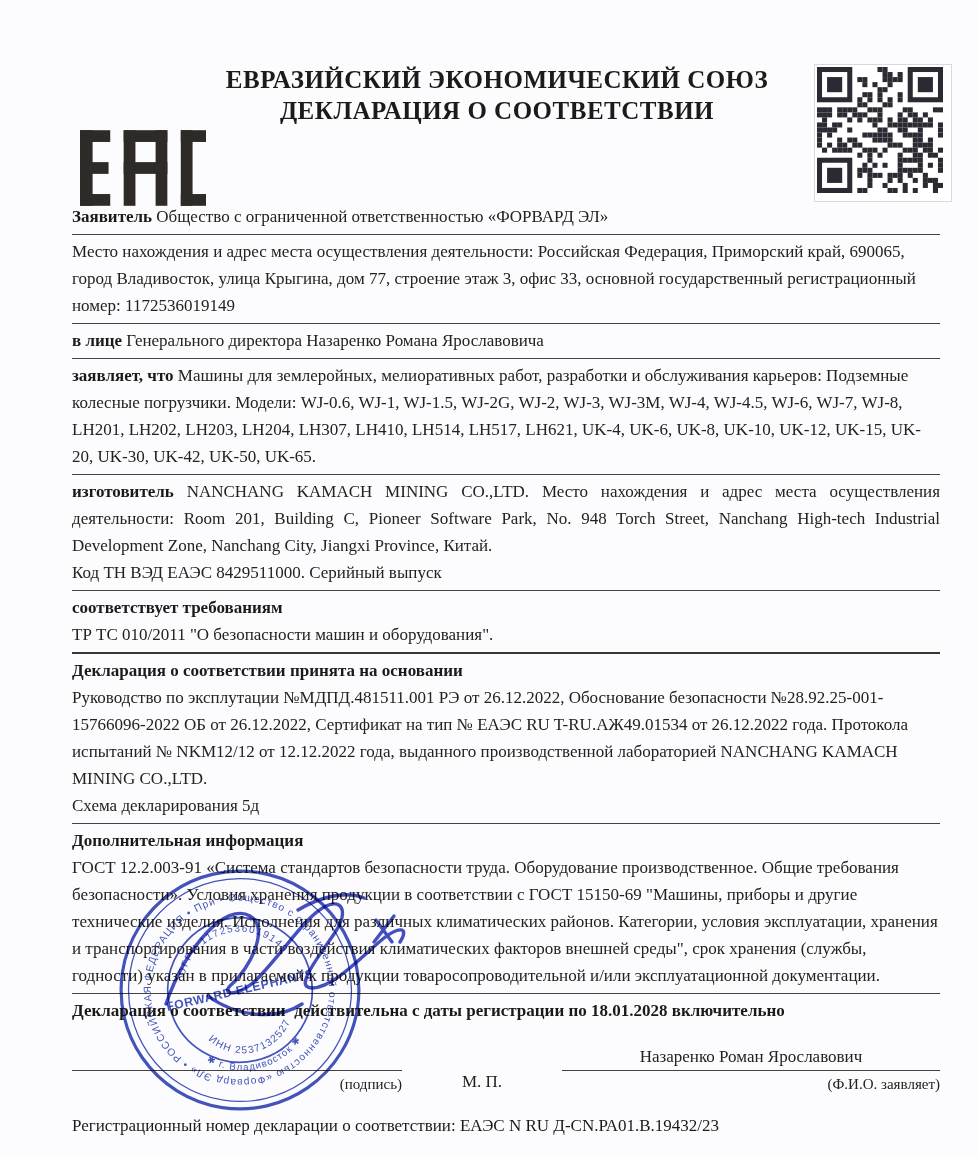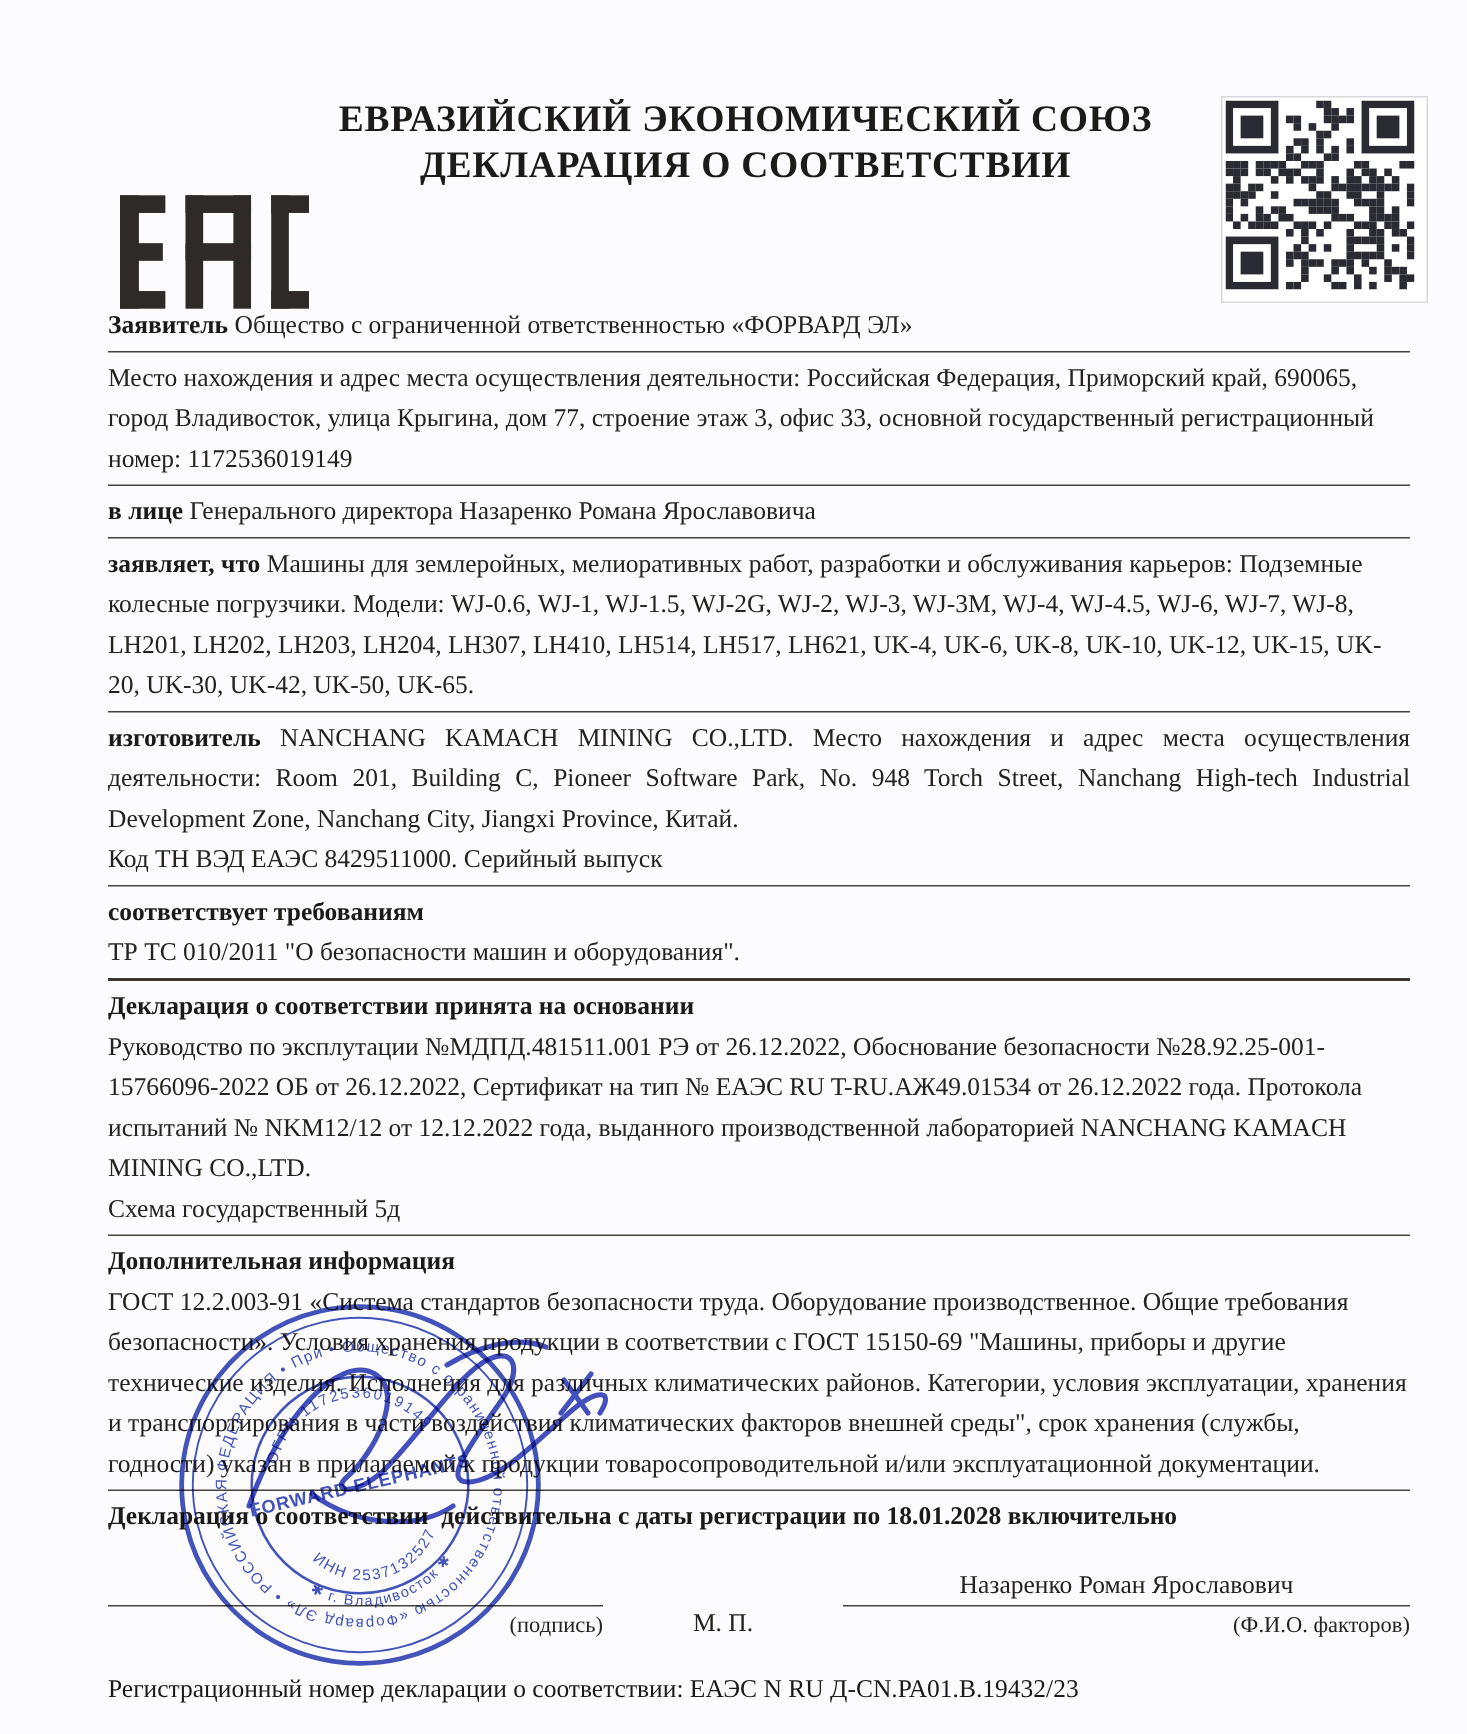--- a/index.html
+++ b/index.html
@@ -318,21 +318,21 @@
     </div>
 
     <div class="row bl-thick">
       <div class="b">соответствует требованиям</div>
       <div>ТР ТС 010/2011 "О безопасности машин и оборудования".</div>
     </div>
 
     <div class="row bl">
       <div class="b">Декларация о соответствии принята на основании</div>
       <div>Руководство по эксплутации №МДПД.481511.001 РЭ от 26.12.2022, Обоснование безопасности №28.92.25-001-15766096-2022 ОБ от 26.12.2022, Сертификат на тип № ЕАЭС RU T-RU.АЖ49.01534 от 26.12.2022 года. Протокола испытаний № NKM12/12 от 12.12.2022 года, выданного производственной лабораторией NANCHANG KAMACH MINING CO.,LTD.</div>
-      <div>Схема государственный 5д</div>
+      <div>Схема декларирования 5д</div>
     </div>
 
     <div class="row bl">
       <div class="b">Дополнительная информация</div>
       <div>ГОСТ 12.2.003-91 «Система стандартов безопасности труда. Оборудование производственное. Общие требования безопасности». Условия хранения продукции в соответствии с ГОСТ 15150-69 "Машины, приборы и другие технические изделия. Исполнения для различных климатических районов. Категории, условия эксплуатации, хранения и транспортирования в части воздействия климатических факторов внешней среды", срок хранения (службы, годности) указан в прилагаемой к продукции товаросопроводительной и/или эксплуатационной документации.</div>
     </div>
 
     <div class="row">
       <span class="b gap-sp">Декларация о соответствии  действительна с даты регистрации по 18.01.2028 включительно</span>
     </div>
@@ -340,21 +340,21 @@
     <div class="sig-row">
       <div class="sig-left">
         <div class="sig-space"></div>
         <div class="sig-line"></div>
         <div class="sig-cap">(подпись)</div>
       </div>
       <div class="sig-mid">М. П.</div>
       <div class="sig-right">
         <div class="sig-name">Назаренко Роман Ярославович</div>
         <div class="sig-line"></div>
-        <div class="sig-cap">(Ф.И.О. факторов)</div>
+        <div class="sig-cap">(Ф.И.О. заявляет)</div>
       </div>
     </div>
 
     <div class="footer-line f1">Регистрационный номер декларации о соответствии: ЕАЭС N RU Д-CN.РА01.В.19432/23</div>
     <div class="footer-line f2">Дата регистрации декларации о соответствии: 19.01.2023</div>
   </div>
 
   <div class="stamp-wrap">
     <svg width="276" height="276" viewBox="0 0 260 260">
       <defs>

